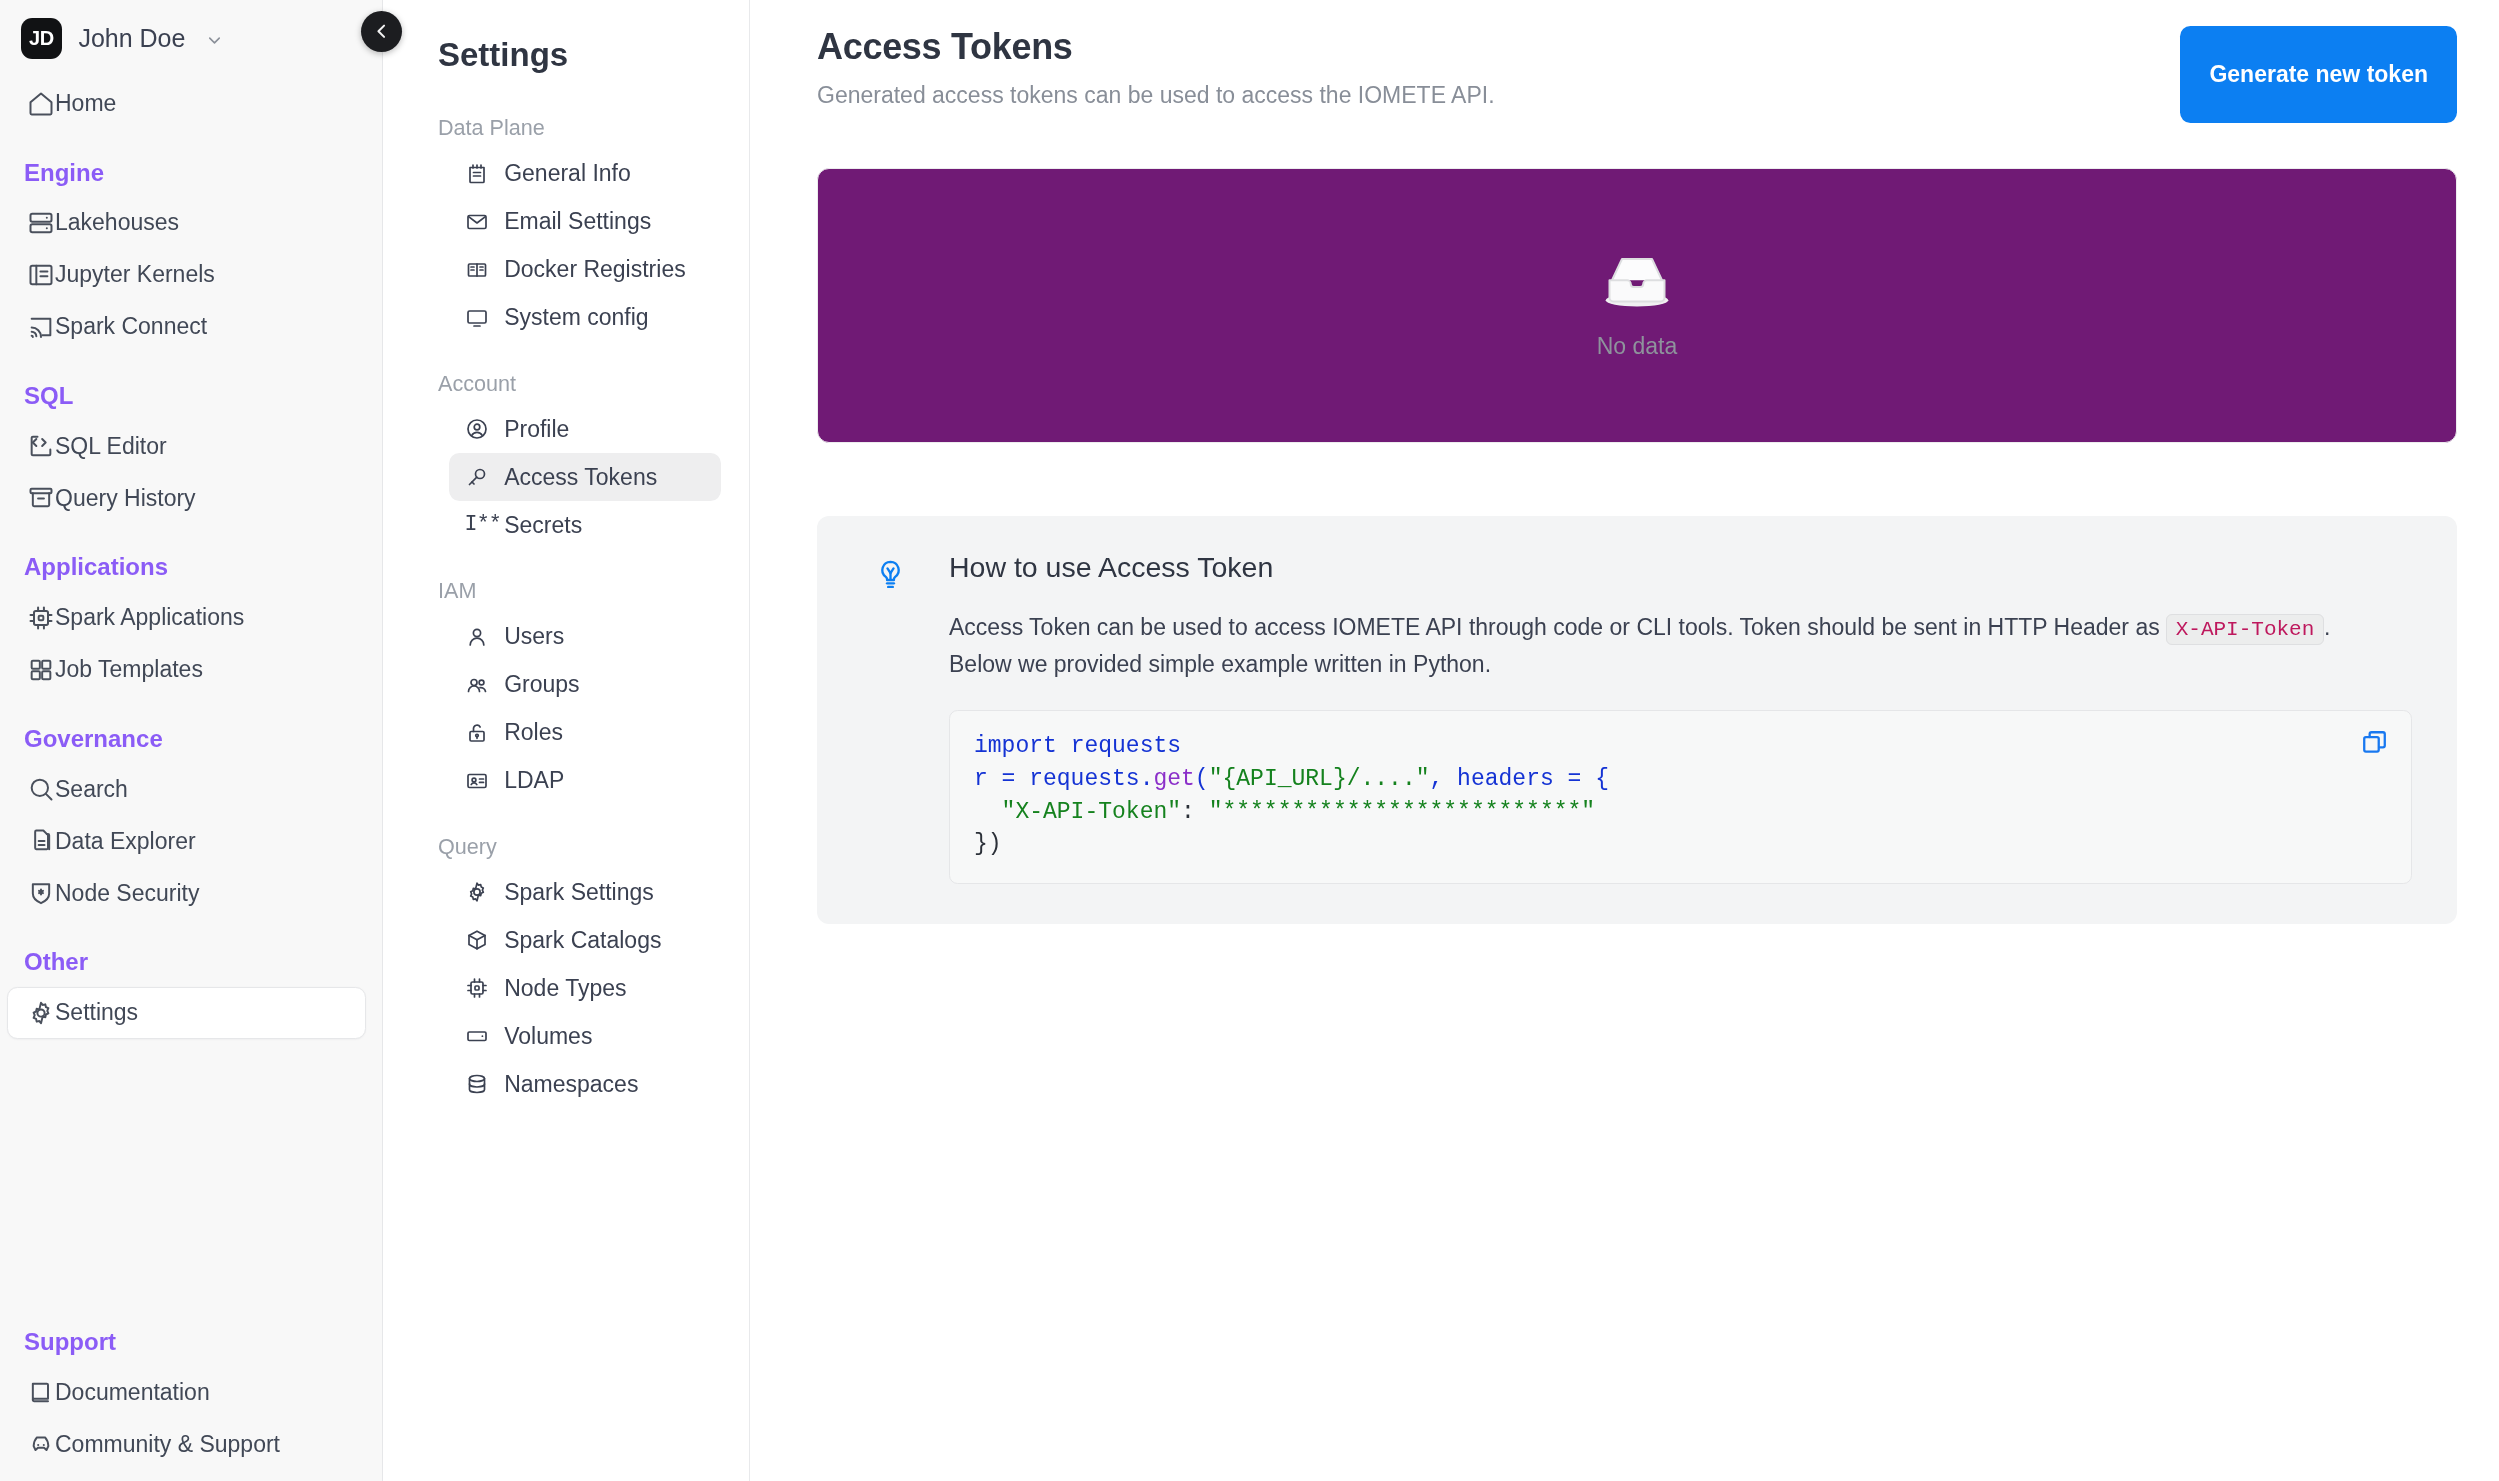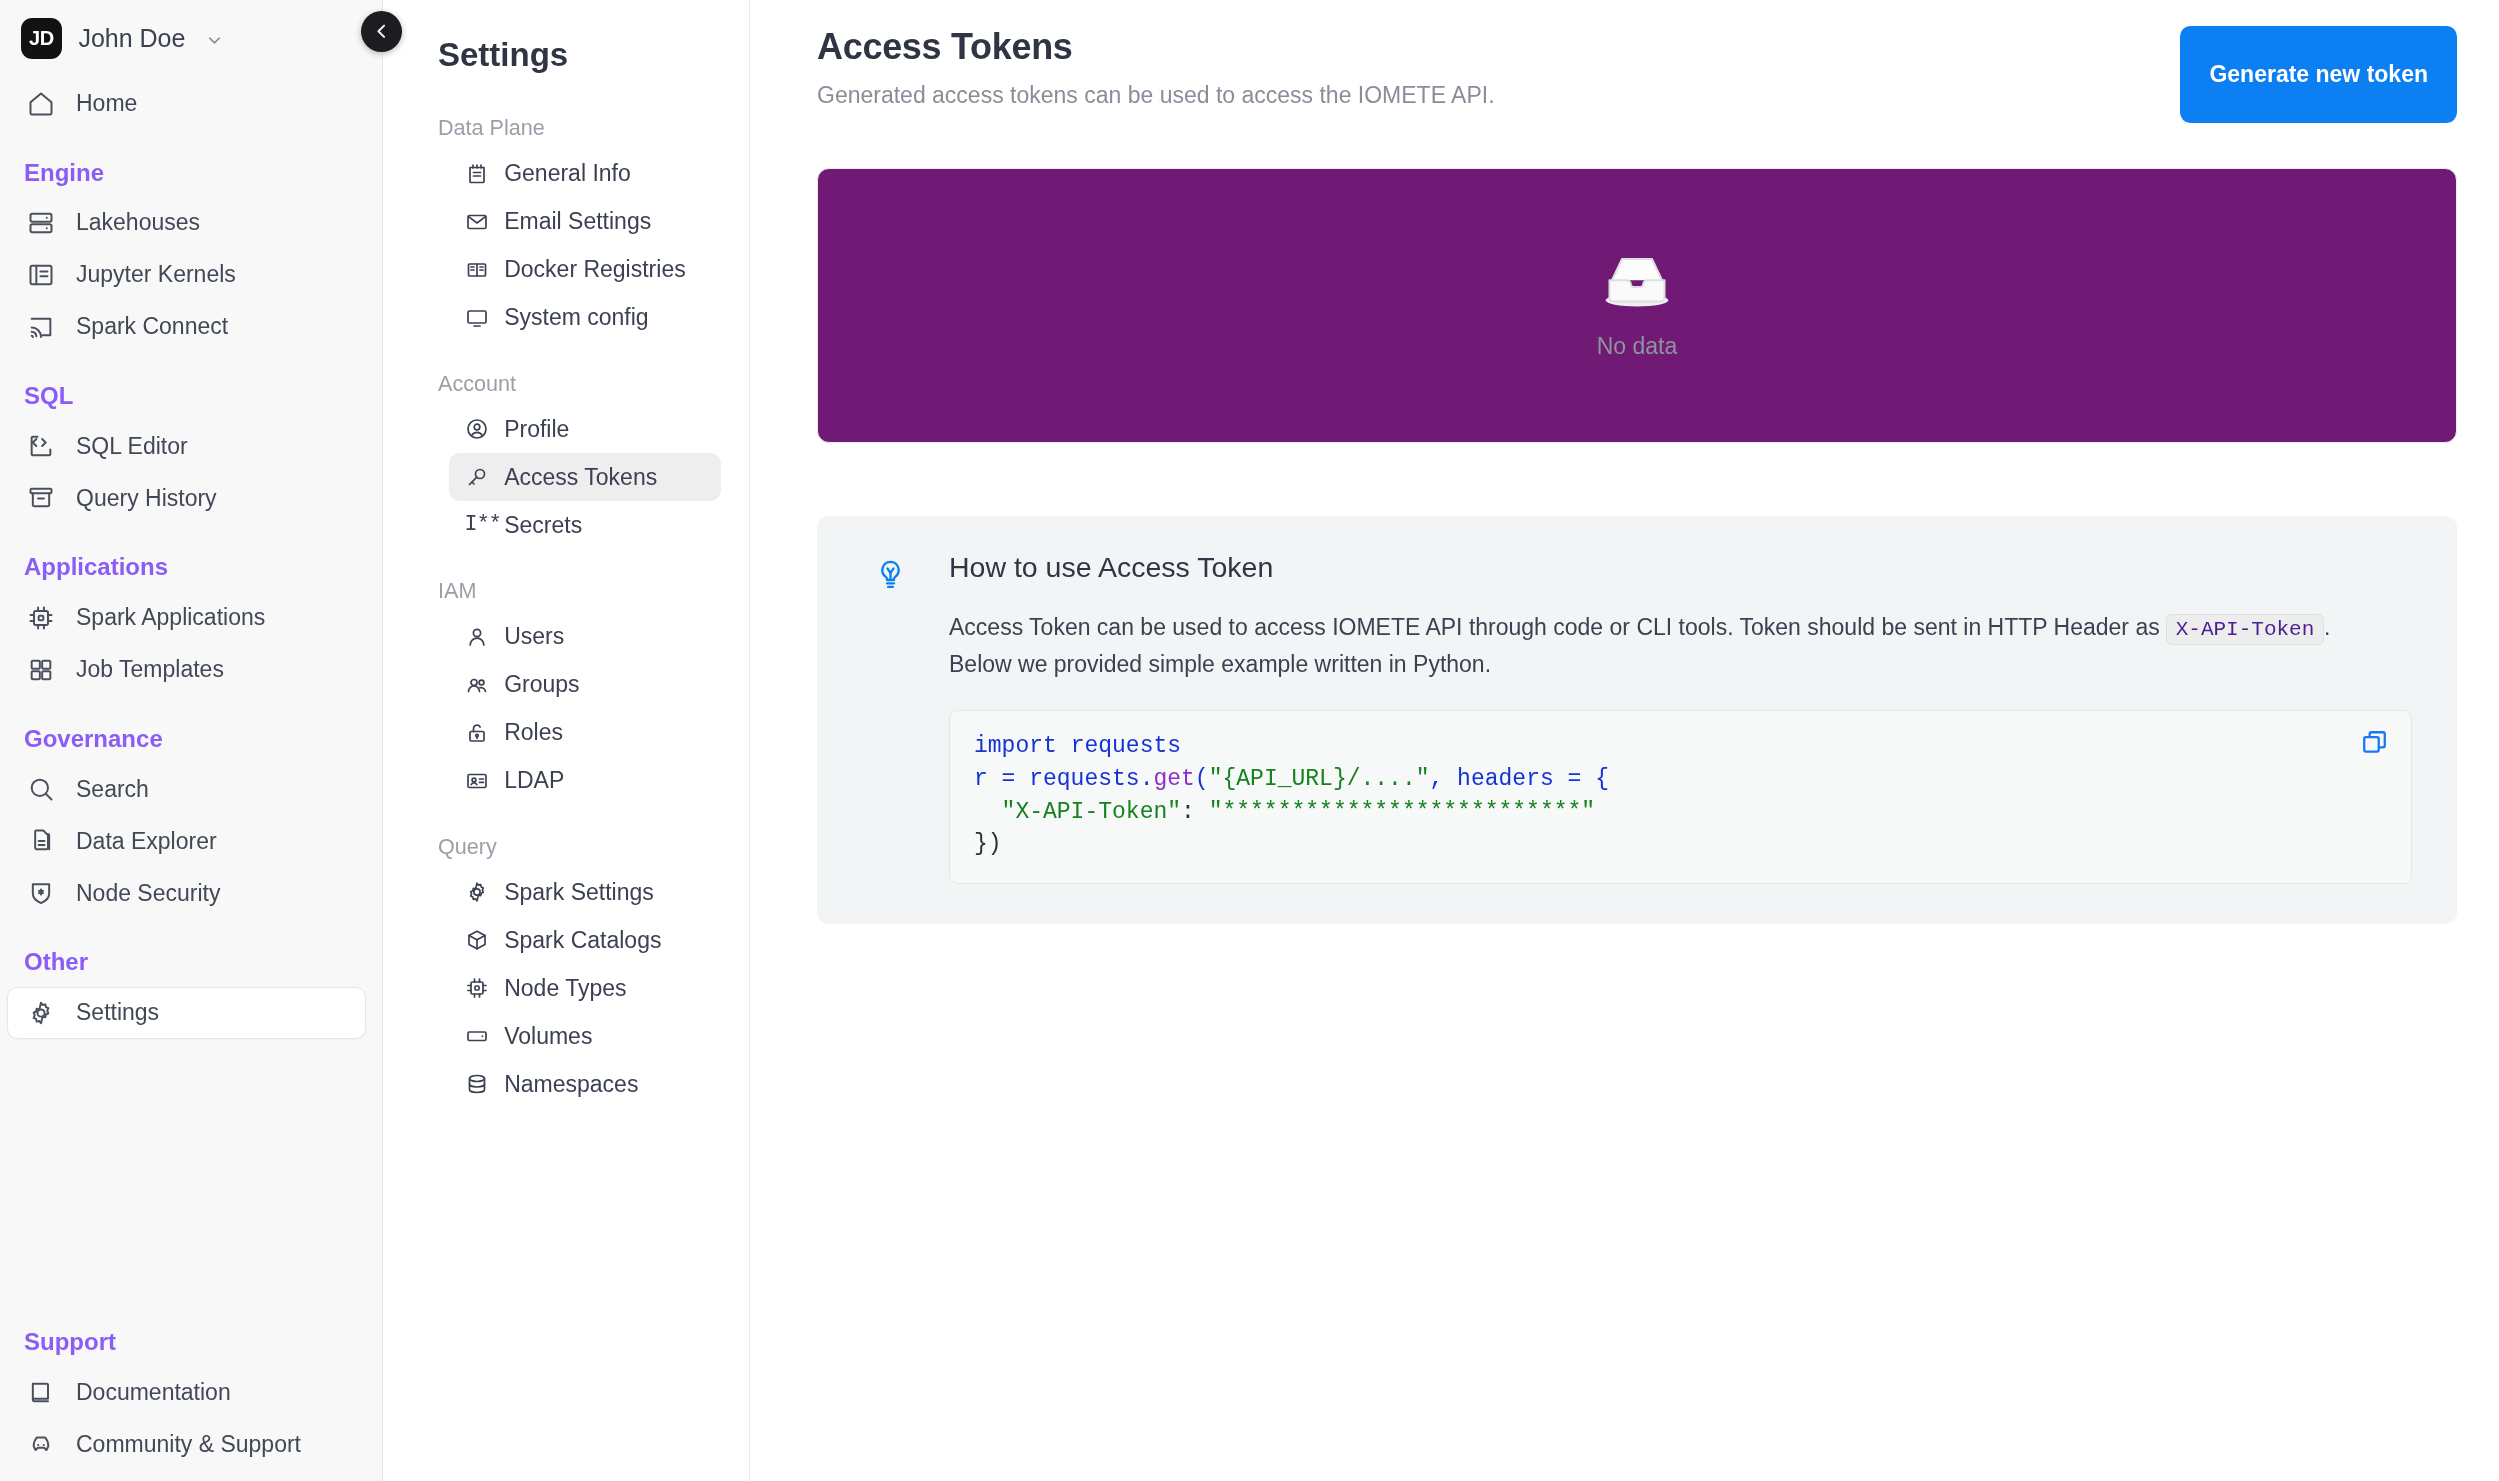--- a/index.html
+++ b/index.html
@@ -46,21 +46,21 @@
     box-shadow: 0 1.7px 6px rgba(0,0,0,.28);
     cursor: pointer; z-index: 20;
   }
 
   .nav-scroll { flex: 1 1 auto; padding-top: 15.6px; overflow: hidden; }
   .nav-group-label {
     font-size: 24px; font-weight: 700; color: #8b5cf6;
     padding: 0 0 0 24px; margin: 29px 0 10.4px 0;
   }
   .nav-item {
-    display: flex; align-items: center; gap: 21px;
+    display: flex; align-items: center; 
     height: 52px; margin: 0 15.6px 0 7px;
     padding-left: 19px;
     border-radius: 10.4px;
     color: #414856; font-size: 23px;
     cursor: pointer;
     border: 1.7px solid transparent;
   }
   .nav-item.selected {
     background: #ffffff;
     border: 1.7px solid #e6e7e9;
@@ -132,21 +132,21 @@
     display: flex; gap: 42px; align-items: flex-start;
   }
   .bulb-wrap { padding-top: 7px; flex: none; }
   .info-body { flex: 1 1 auto; }
   .info-title { font-size: 28.5px; color: #2f3542; font-weight: 400; margin-bottom: 26px; }
   .info-text {
     font-size: 23px; color: #3b4151; line-height: 1.55; max-width: 1521px;
   }
   .inline-code {
     font-family: "Liberation Mono", monospace;
-    font-size: 21px; color: #4c1d95;
+    font-size: 21px; color: #be185d;
     background: #eceded; border: 1.7px solid #dedfe1;
     border-radius: 6px; padding: 2.6px 8.6px;
     white-space: nowrap;
   }
   .code-block {
     margin-top: 28px;
     background: #f7f8f8;
     border: 1.7px solid #e5e6e8;
     border-radius: 8.6px;
     padding: 19px 24px 22.5px 24px;

